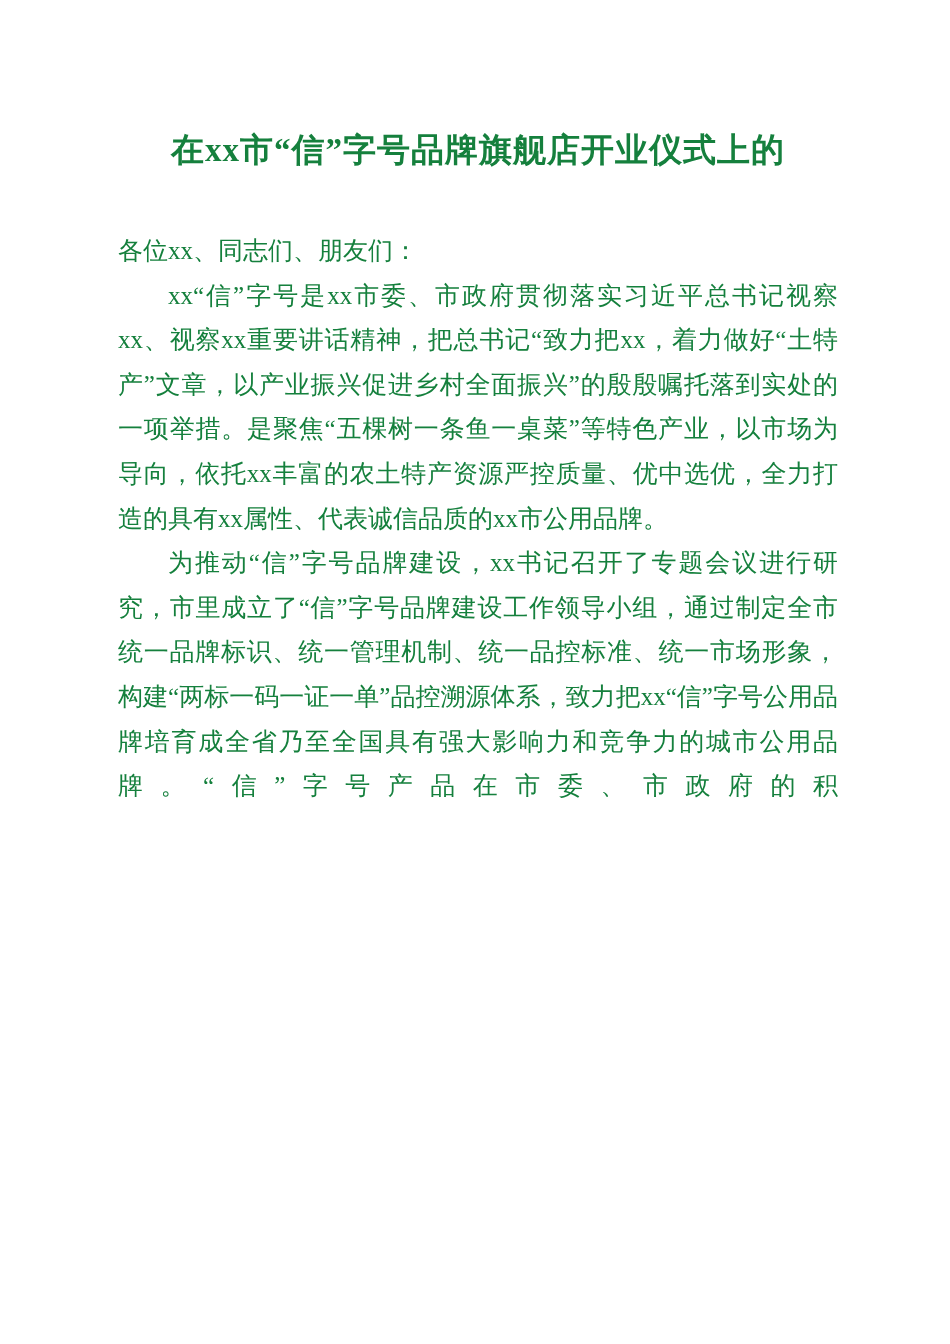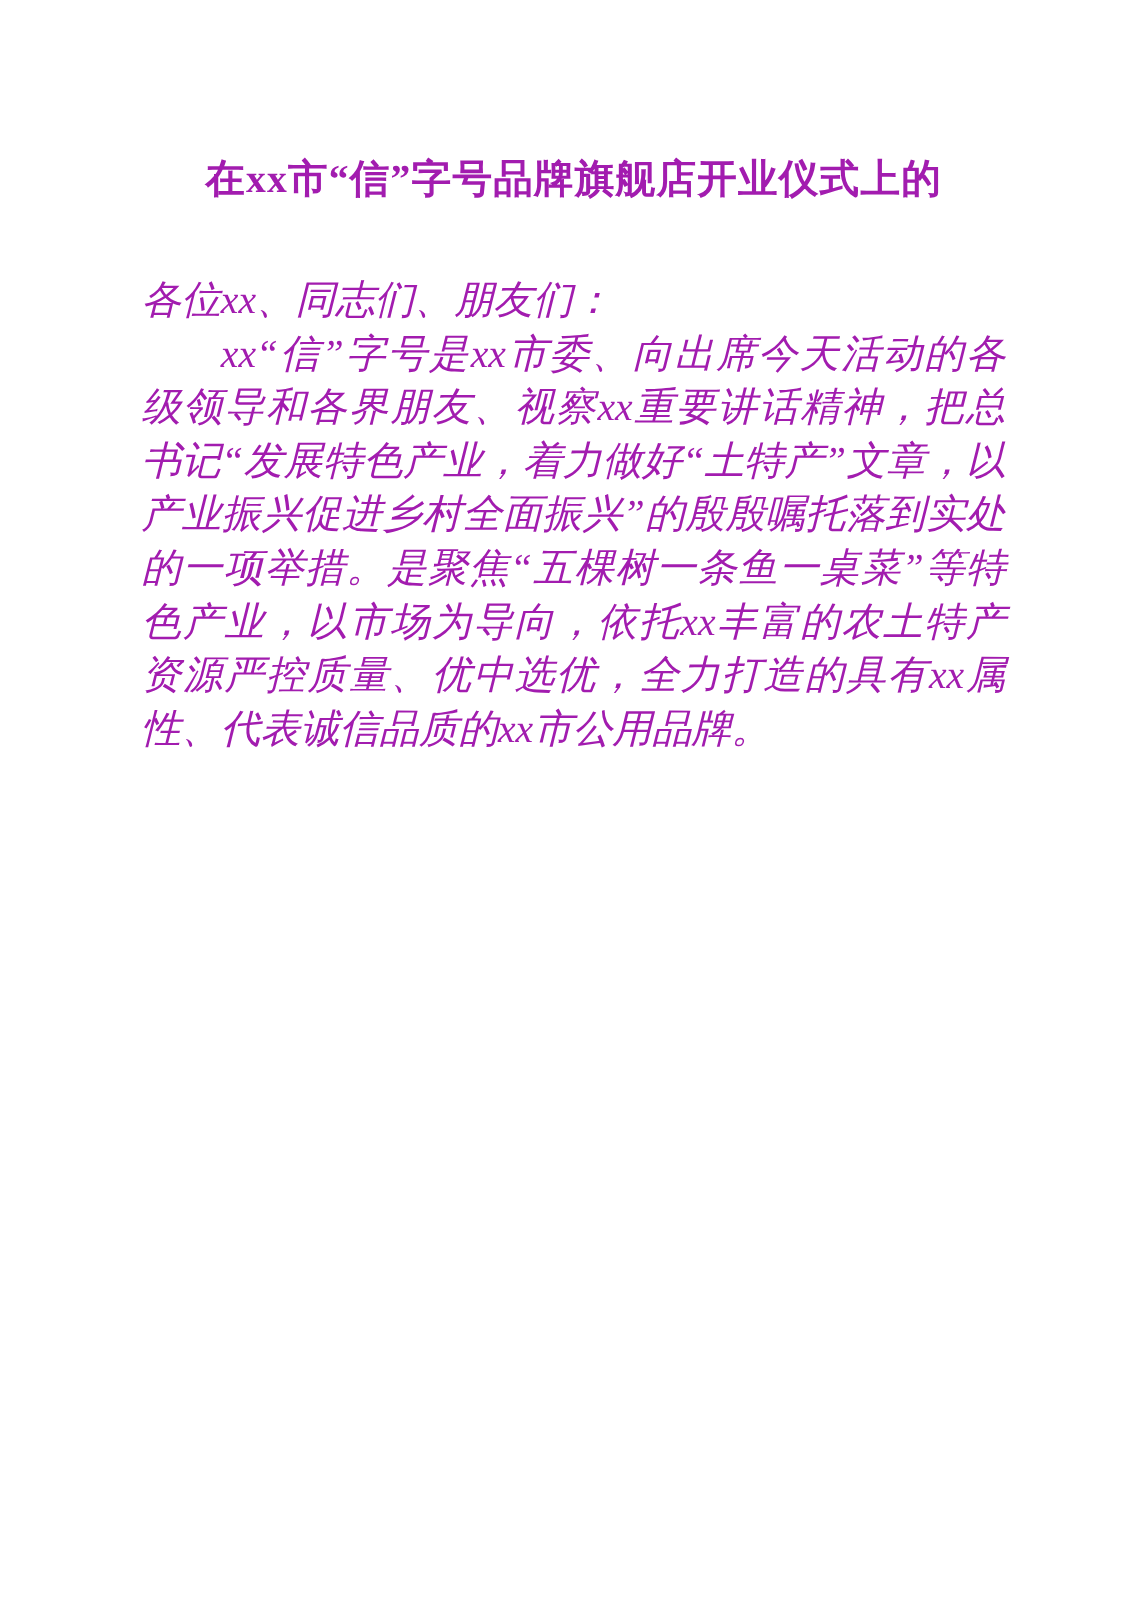--- a/index.html
+++ b/index.html
@@ -5,57 +5,57 @@
   html, body {
     margin: 0;
     padding: 0;
     background: #ffffff;
   }
   .page {
     position: relative;
     width: 950px;
     height: 1344px;
     background: #ffffff;
-    color: #a21caf;
+    color: #15803d;
     overflow: hidden;
     font-family: "Liberation Serif", "DejaVu Serif", serif;
   }
   .doc-title {
     margin: 126px 112px 0 118px;
     font-size: 33px;
     line-height: 49px;
     font-weight: 700;
     text-align: center;
     letter-spacing: 1px;
   }
   .title-line {
     display: block;
   }
   .doc-body {
     margin: 54px 112px 0 118px;
   }
   .doc-body p {
     margin: 0;
-    font-size: 33px;
+    font-size: 25px;
     line-height: 44.6px;
     text-align: justify;
     text-justify: inter-ideograph;
-    font-style: italic;
   }
   .doc-body p.indent {
     text-indent: 2em;
   }
   .doc-body p.cutoff {
     text-align-last: justify;
   }
 </style>
 </head>
 <body>
 
 <div class="page">
   <h1 class="doc-title">
     <span class="title-line">在xx市“信”字号品牌旗舰店开业仪式上的</span>
   </h1>
   <div class="doc-body" id="doc-body">
       <p class="">各位xx、同志们、朋友们：</p>
-      <p class="indent">xx“信”字号是xx市委、向出席今天活动的各级领导和各界朋友、视察xx重要讲话精神，把总书记“发展特色产业，着力做好“土特产”文章，以产业振兴促进乡村全面振兴”的殷殷嘱托落到实处的一项举措。是聚焦“五棵树一条鱼一桌菜”等特色产业，以市场为导向，依托xx丰富的农土特产资源严控质量、优中选优，全力打造的具有xx属性、代表诚信品质的xx市公用品牌。</p>
+      <p class="indent">xx“信”字号是xx市委、市政府贯彻落实习近平总书记视察xx、视察xx重要讲话精神，把总书记“致力把xx，着力做好“土特产”文章，以产业振兴促进乡村全面振兴”的殷殷嘱托落到实处的一项举措。是聚焦“五棵树一条鱼一桌菜”等特色产业，以市场为导向，依托xx丰富的农土特产资源严控质量、优中选优，全力打造的具有xx属性、代表诚信品质的xx市公用品牌。</p>
+      <p class="indent cutoff">为推动“信”字号品牌建设，xx书记召开了专题会议进行研究，市里成立了“信”字号品牌建设工作领导小组，通过制定全市统一品牌标识、统一管理机制、统一品控标准、统一市场形象，构建“两标一码一证一单”品控溯源体系，致力把xx“信”字号公用品牌培育成全省乃至全国具有强大影响力和竞争力的城市公用品牌。“信”字号产品在市委、市政府的积</p>
     </div>
 </div>
 
 </body></html>

